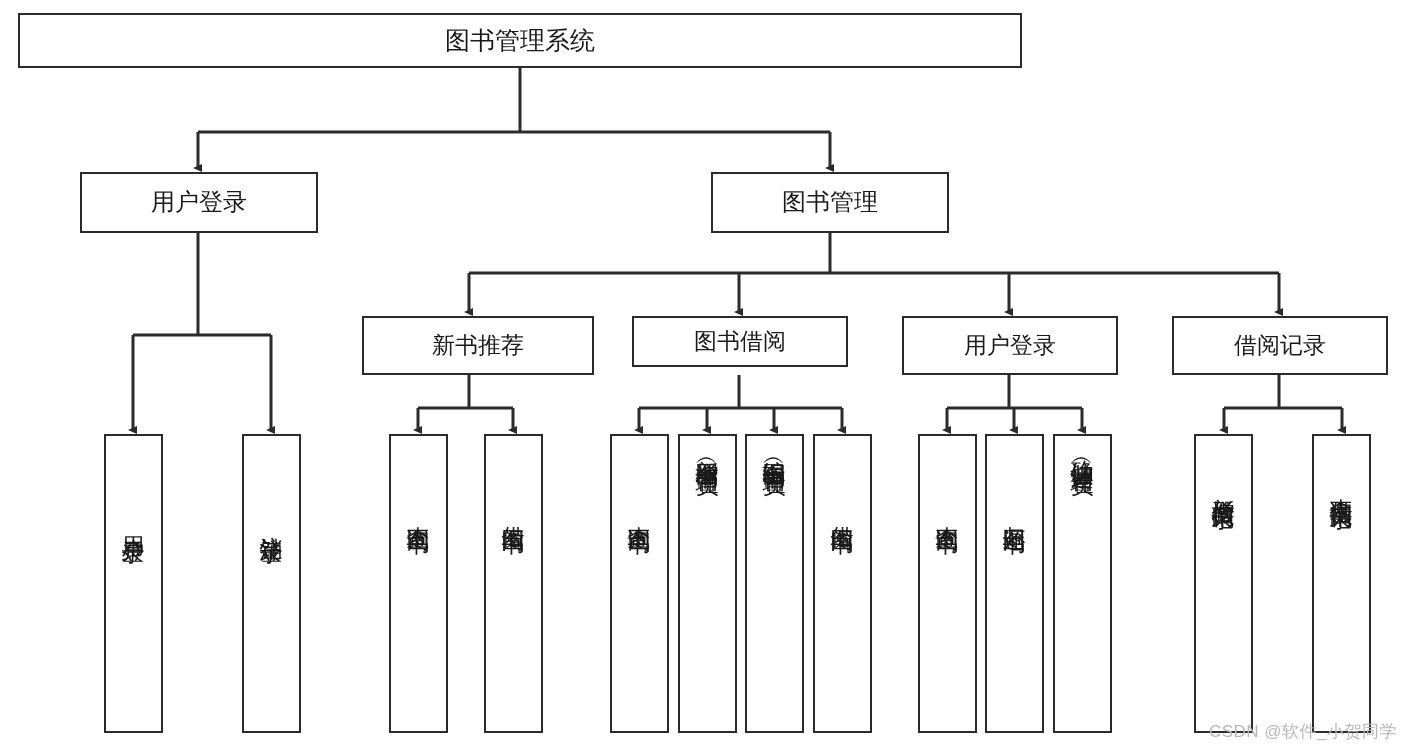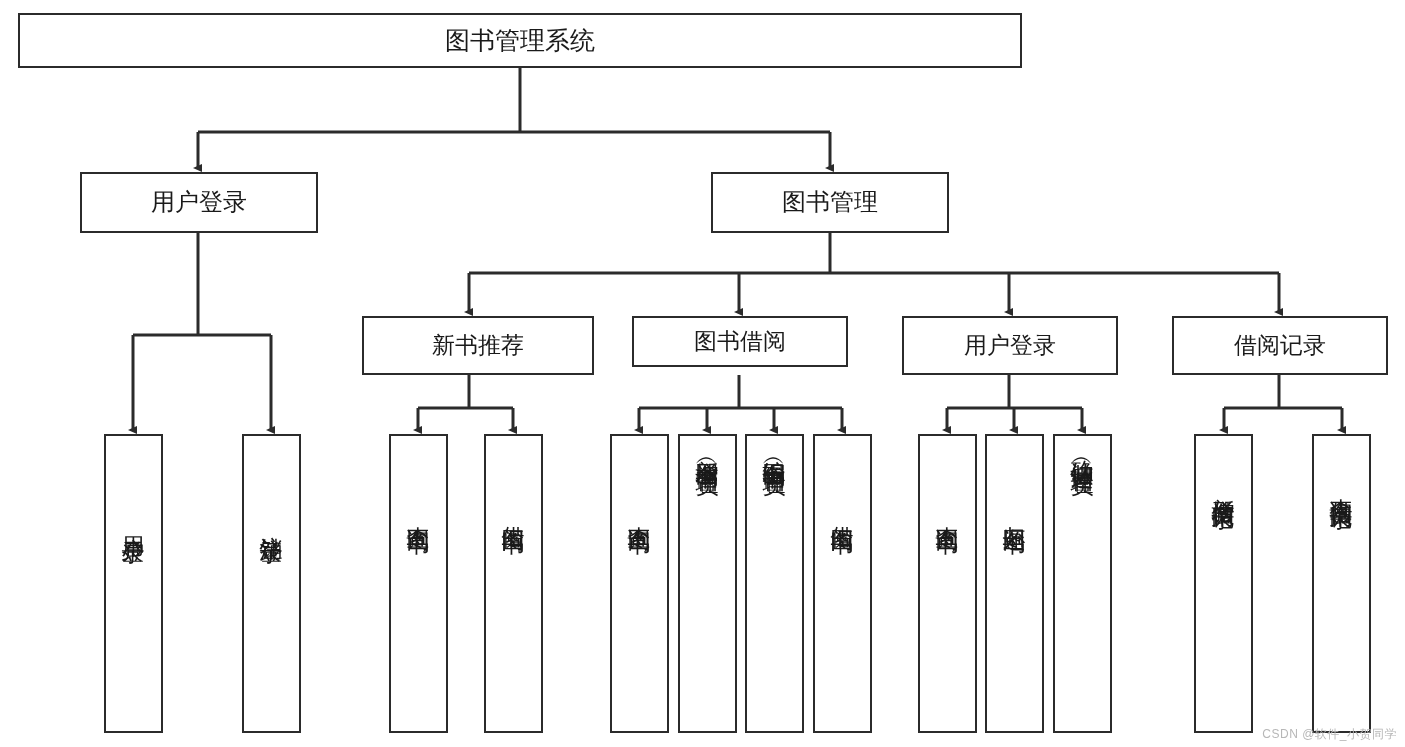--- a/index.html
+++ b/index.html
@@ -50,21 +50,21 @@
     text-align: start;
   }
   .t-root  { font-size: 25px; }
   .t-l2    { font-size: 24px; }
   .t-l3    { font-size: 23px; }
   .t-leaf  { font-size: 23px; }
   .watermark {
     position: absolute;
     right: 8px;
     bottom: 4px;
-    font-size: 12px;
+    font-size: 17px;
     color: #b7b7b7;
     white-space: nowrap;
     letter-spacing: 0.5px;
   }
 </style>
 </head>
 <body>
 
 <div id="canvas">
 

